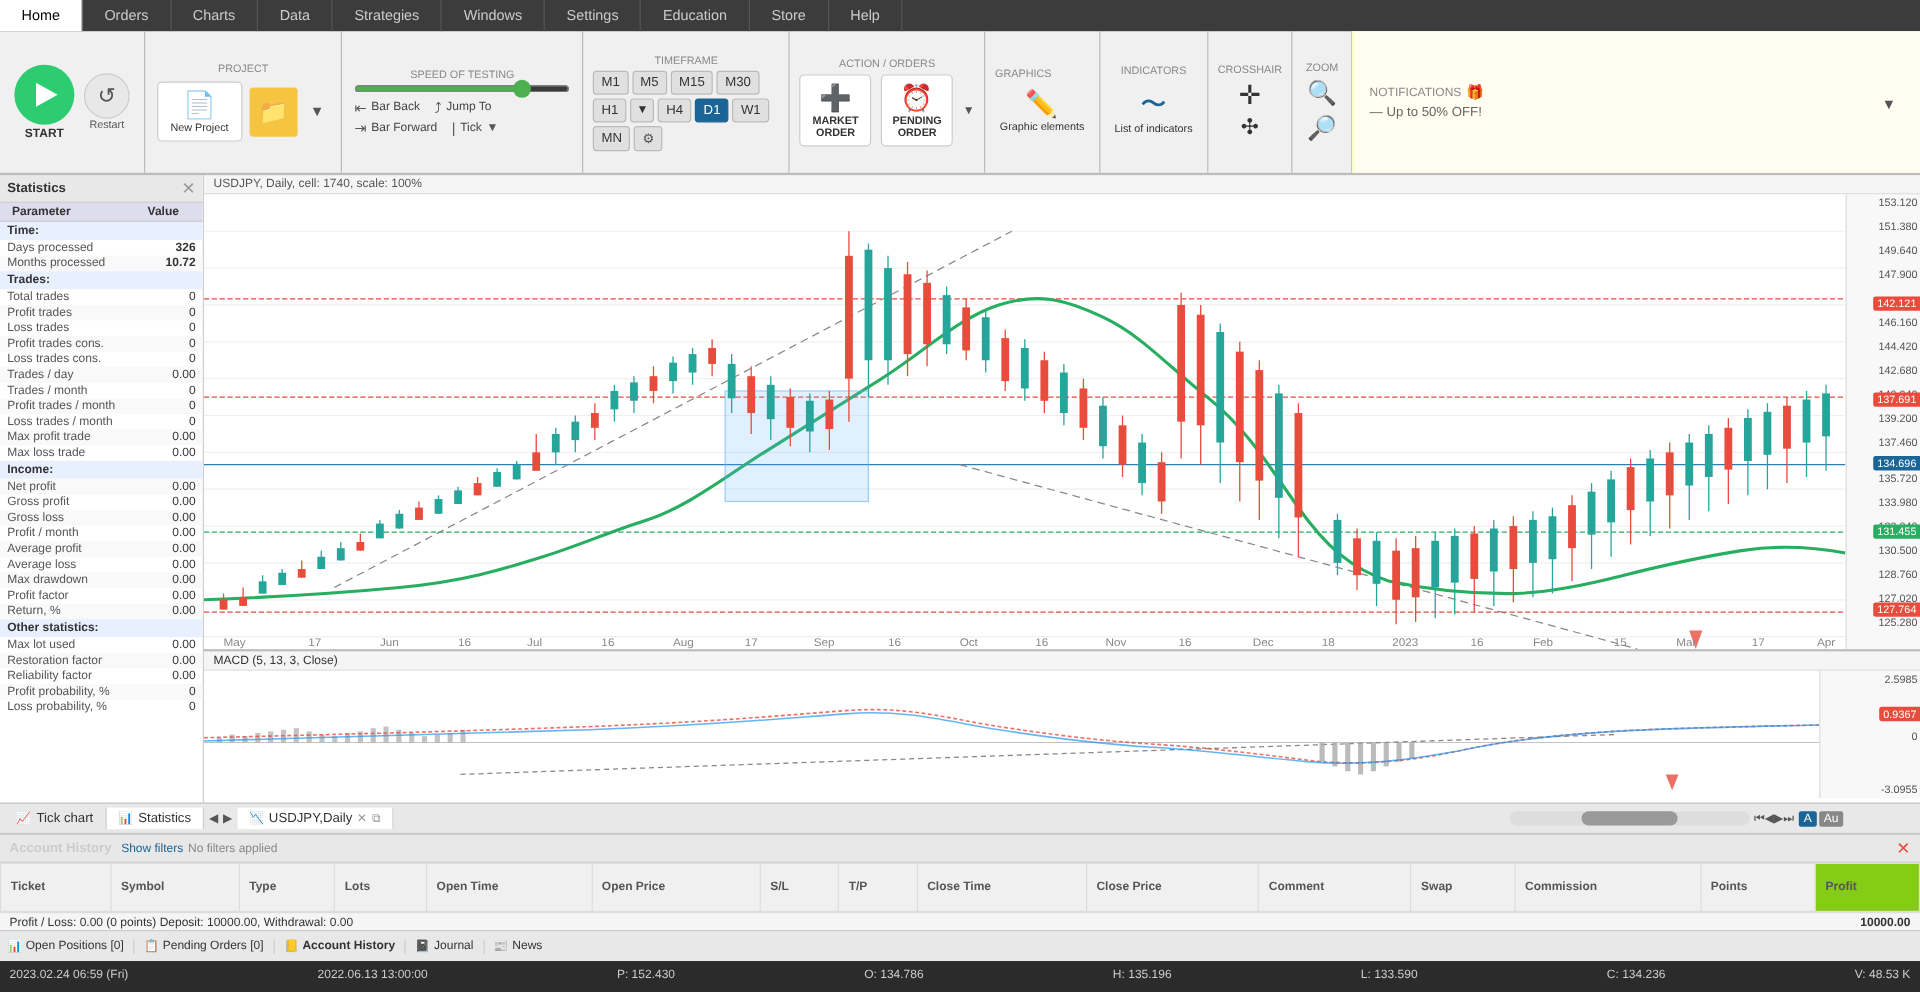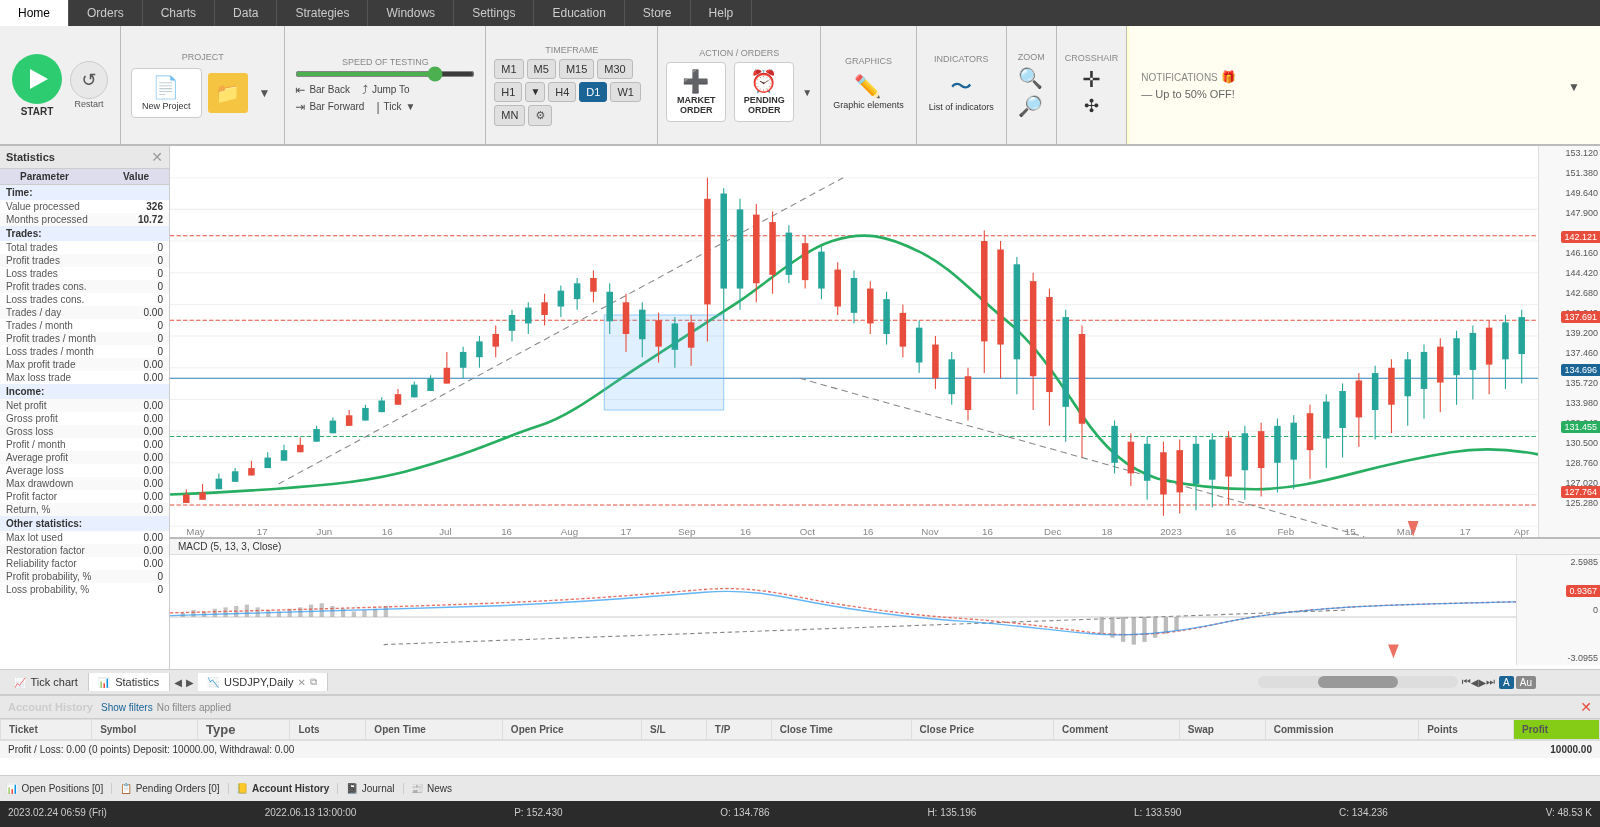--- a/index.html
+++ b/index.html
@@ -101,73 +101,73 @@
       </div>
       <div style="display:flex;flex-direction:column;align-items:center;padding:6px;border:1px solid #ccc;border-radius:4px;cursor:pointer;background:#fff;min-width:60px;">
         <span style="font-size:22px;color:#555;">⏰</span>
         <span style="font-size:9px;color:#333;text-align:center;font-weight:bold;white-space:pre-wrap;">PENDING
 ORDER</span>
       </div>
       <span style="cursor:pointer;color:#555;font-size:10px;align-self:center;">▼</span>
     </div>
   </div>
 
-  <div style="display:flex;flex-direction:column;padding:4px 8px;border-right:1px solid #bbb;min-width:80px;justify-content:center;align-items:center;">
+  <div style="display:flex;flex-direction:column;padding:4px 8px;border-right:1px solid #bbb;min-width:80px;justify-content:center;align-items:flex-start;">
     <div style="font-size:9px;color:#888;text-transform:uppercase;margin-bottom:4px;">GRAPHICS</div>
     <div style="display:flex;flex-direction:column;align-items:center;cursor:pointer;padding:4px;">
       <span style="font-size:22px;color:#e67e22;">✏️</span>
       <span style="font-size:9px;color:#333;text-align:center;">Graphic elements</span>
     </div>
   </div>
 
   <div style="display:flex;flex-direction:column;padding:4px 8px;border-right:1px solid #bbb;min-width:80px;justify-content:center;align-items:center;">
     <div style="font-size:9px;color:#888;text-transform:uppercase;margin-bottom:4px;">INDICATORS</div>
     <div style="display:flex;flex-direction:column;align-items:center;cursor:pointer;padding:4px;">
       <span style="font-size:22px;color:#1a6496;">〜</span>
       <span style="font-size:9px;color:#333;text-align:center;">List of indicators</span>
     </div>
   </div>
 
+  <div style="display:flex;flex-direction:column;padding:4px 8px;border-right:1px solid #bbb;min-width:60px;justify-content:center;align-items:center;">
+    <div style="font-size:9px;color:#888;text-transform:uppercase;margin-bottom:4px;">CROSSHAIR</div>
+    <div style="font-size:22px;color:#333;cursor:pointer;text-align:center;">✛</div>
+    <div style="font-size:18px;color:#333;cursor:pointer;text-align:center;margin-top:2px;">✣</div>
+  </div>
+
   <div style="display:flex;flex-direction:column;padding:4px 8px;border-right:1px solid #bbb;min-width:50px;justify-content:center;align-items:center;">
     <div style="font-size:9px;color:#888;text-transform:uppercase;margin-bottom:4px;">ZOOM</div>
     <div style="font-size:20px;color:#333;cursor:pointer;">🔍</div>
     <div style="font-size:20px;color:#333;cursor:pointer;margin-top:4px;">🔎</div>
   </div>
 
-  <div style="display:flex;flex-direction:column;padding:4px 8px;border-right:1px solid #bbb;min-width:60px;justify-content:center;align-items:center;">
-    <div style="font-size:9px;color:#888;text-transform:uppercase;margin-bottom:4px;">CROSSHAIR</div>
-    <div style="font-size:22px;color:#333;cursor:pointer;text-align:center;">✛</div>
-    <div style="font-size:18px;color:#333;cursor:pointer;text-align:center;margin-top:2px;">✣</div>
-  </div>
-
   <div style="flex:1;padding:6px 12px;background:#fffef0;border-left:2px solid #ffc;display:flex;flex-direction:column;justify-content:center;">
     <div style="display:flex;align-items:center;gap:4px;margin-bottom:4px;">
       <span style="font-size:10px;color:#888;text-transform:uppercase;">NOTIFICATIONS</span>
       <span style="font-size:12px;">🎁</span>
     </div>
     <div style="font-size:11px;color:#666;">— Up to 50% OFF!</div>
     <div style="position:absolute;right:20px;top:80px;cursor:pointer;color:#555;font-size:12px;">▼</div>
   </div>
 </div>
 
 <div style="display:flex; height:calc(827px - 30px - 120px - 26px - 80px - 26px - 22px); position:relative;">
 
   <div style="width:170px;background:#fff;border-right:1px solid #ccc;overflow-y:auto;flex-shrink:0;height:100%;">
     <div style="display:flex;justify-content:space-between;align-items:center;padding:3px 6px;background:#e8e8e8;border-bottom:1px solid #ccc;">
       <span style="font-weight:bold;font-size:11px;color:#333;">Statistics</span>
       <span style="cursor:pointer;color:#999;font-size:14px;">✕</span>
     </div>
     <div style="display:flex;background:#dde;border-bottom:1px solid #ccc;">
-      <div style="flex:1;padding:2px 20px;font-size:10px;font-weight:bold;color:#333;">Parameter</div>
+      <div style="flex:1;padding:2px 10px;font-size:10px;font-weight:bold;color:#333;">Parameter</div>
       <div style="width:50px;padding:2px 4px;font-size:10px;font-weight:bold;color:#333;">Value</div>
     </div>
 
     <div style="padding:2px 6px;background:#e8f0ff;font-weight:bold;font-size:10px;color:#333;">Time:</div>
     <div style="display:flex;justify-content:space-between;padding:1px 6px;">
-      <span style="color:#555;font-size:10px;">Value processed</span>
+      <span style="color:#555;font-size:10px;">Days processed</span>
       <span style="color:#333;font-size:10px;font-weight:bold;">326</span>
     </div>
     <div style="display:flex;justify-content:space-between;padding:1px 6px;background:#f9f9f9;">
       <span style="color:#555;font-size:10px;">Months processed</span>
       <span style="color:#333;font-size:10px;font-weight:bold;">10.72</span>
     </div>
 
     <div style="padding:2px 6px;background:#e8f0ff;font-weight:bold;font-size:10px;color:#333;">Trades:</div>
     <div style="display:flex;justify-content:space-between;padding:1px 6px;">
       <span style="color:#555;font-size:10px;">Total trades</span>
@@ -269,20 +269,23 @@
       <span style="color:#555;font-size:10px;">Profit probability, %</span>
       <span style="color:#333;font-size:10px;">0</span>
     </div>
     <div style="display:flex;justify-content:space-between;padding:1px 6px;">
       <span style="color:#555;font-size:10px;">Loss probability, %</span>
       <span style="color:#333;font-size:10px;">0</span>
     </div>
   </div>
 
   <div style="flex:1;display:flex;flex-direction:column;background:#fff;overflow:hidden;">
+    <div style="background:#f5f5f5;border-bottom:1px solid #ddd;padding:2px 8px;font-size:10px;color:#555;">
+      <span>USDJPY, Daily, cell: 1740, scale: 100%</span>
+    </div>
 
     <div style="flex:3;position:relative;overflow:hidden;">
       <svg style="width:calc(100% - 62px);height:100%;background:#fff;" viewBox="0 0 1260 370" preserveAspectRatio="none">
 
         <line x1="0" y1="30" x2="1260" y2="30" stroke="#f0f0f0" stroke-width="1"></line>
         <line x1="0" y1="60" x2="1260" y2="60" stroke="#f0f0f0" stroke-width="1"></line>
         <line x1="0" y1="90" x2="1260" y2="90" stroke="#f0f0f0" stroke-width="1"></line>
         <line x1="0" y1="120" x2="1260" y2="120" stroke="#f0f0f0" stroke-width="1"></line>
         <line x1="0" y1="150" x2="1260" y2="150" stroke="#f0f0f0" stroke-width="1"></line>
         <line x1="0" y1="180" x2="1260" y2="180" stroke="#f0f0f0" stroke-width="1"></line>
@@ -654,21 +657,21 @@
       <span style="color:#1a6496;cursor:pointer;font-size:10px;">Show filters</span>
       <span style="font-size:10px;color:#888;margin-left:4px;">No filters applied</span>
     </div>
     <span style="cursor:pointer;color:#e74c3c;font-size:14px;">✕</span>
   </div>
   <table style="width:100%;border-collapse:collapse;">
     <thead>
       <tr>
         <th style="background:#f0f0f0;border:1px solid #ddd;padding:4px 8px;font-size:10px;color:#555;text-align:left;">Ticket</th>
         <th style="background:#f0f0f0;border:1px solid #ddd;padding:2px 8px;font-size:10px;color:#555;text-align:left;">Symbol</th>
-        <th style="background:#f0f0f0;border:1px solid #ddd;padding:2px 8px;font-size:13px;color:#555;text-align:left;">Type</th>
+        <th style="background:#f0f0f0;border:1px solid #ddd;padding:14px 8px;font-size:10px;color:#555;text-align:left;">Type</th>
         <th style="background:#f0f0f0;border:1px solid #ddd;padding:2px 8px;font-size:10px;color:#555;text-align:left;">Lots</th>
         <th style="background:#f0f0f0;border:1px solid #ddd;padding:2px 8px;font-size:10px;color:#555;text-align:left;">Open Time</th>
         <th style="background:#f0f0f0;border:1px solid #ddd;padding:2px 8px;font-size:10px;color:#555;text-align:left;">Open Price</th>
         <th style="background:#f0f0f0;border:1px solid #ddd;padding:2px 8px;font-size:10px;color:#555;text-align:left;">S/L</th>
         <th style="background:#f0f0f0;border:1px solid #ddd;padding:2px 8px;font-size:10px;color:#555;text-align:left;">T/P</th>
         <th style="background:#f0f0f0;border:1px solid #ddd;padding:2px 8px;font-size:10px;color:#555;text-align:left;">Close Time</th>
         <th style="background:#f0f0f0;border:1px solid #ddd;padding:2px 8px;font-size:10px;color:#555;text-align:left;">Close Price</th>
         <th style="background:#f0f0f0;border:1px solid #ddd;padding:2px 8px;font-size:10px;color:#555;text-align:left;">Comment</th>
         <th style="background:#f0f0f0;border:1px solid #ddd;padding:2px 8px;font-size:10px;color:#555;text-align:left;">Swap</th>
         <th style="background:#f0f0f0;border:1px solid #ddd;padding:2px 8px;font-size:10px;color:#555;text-align:left;">Commission</th>

